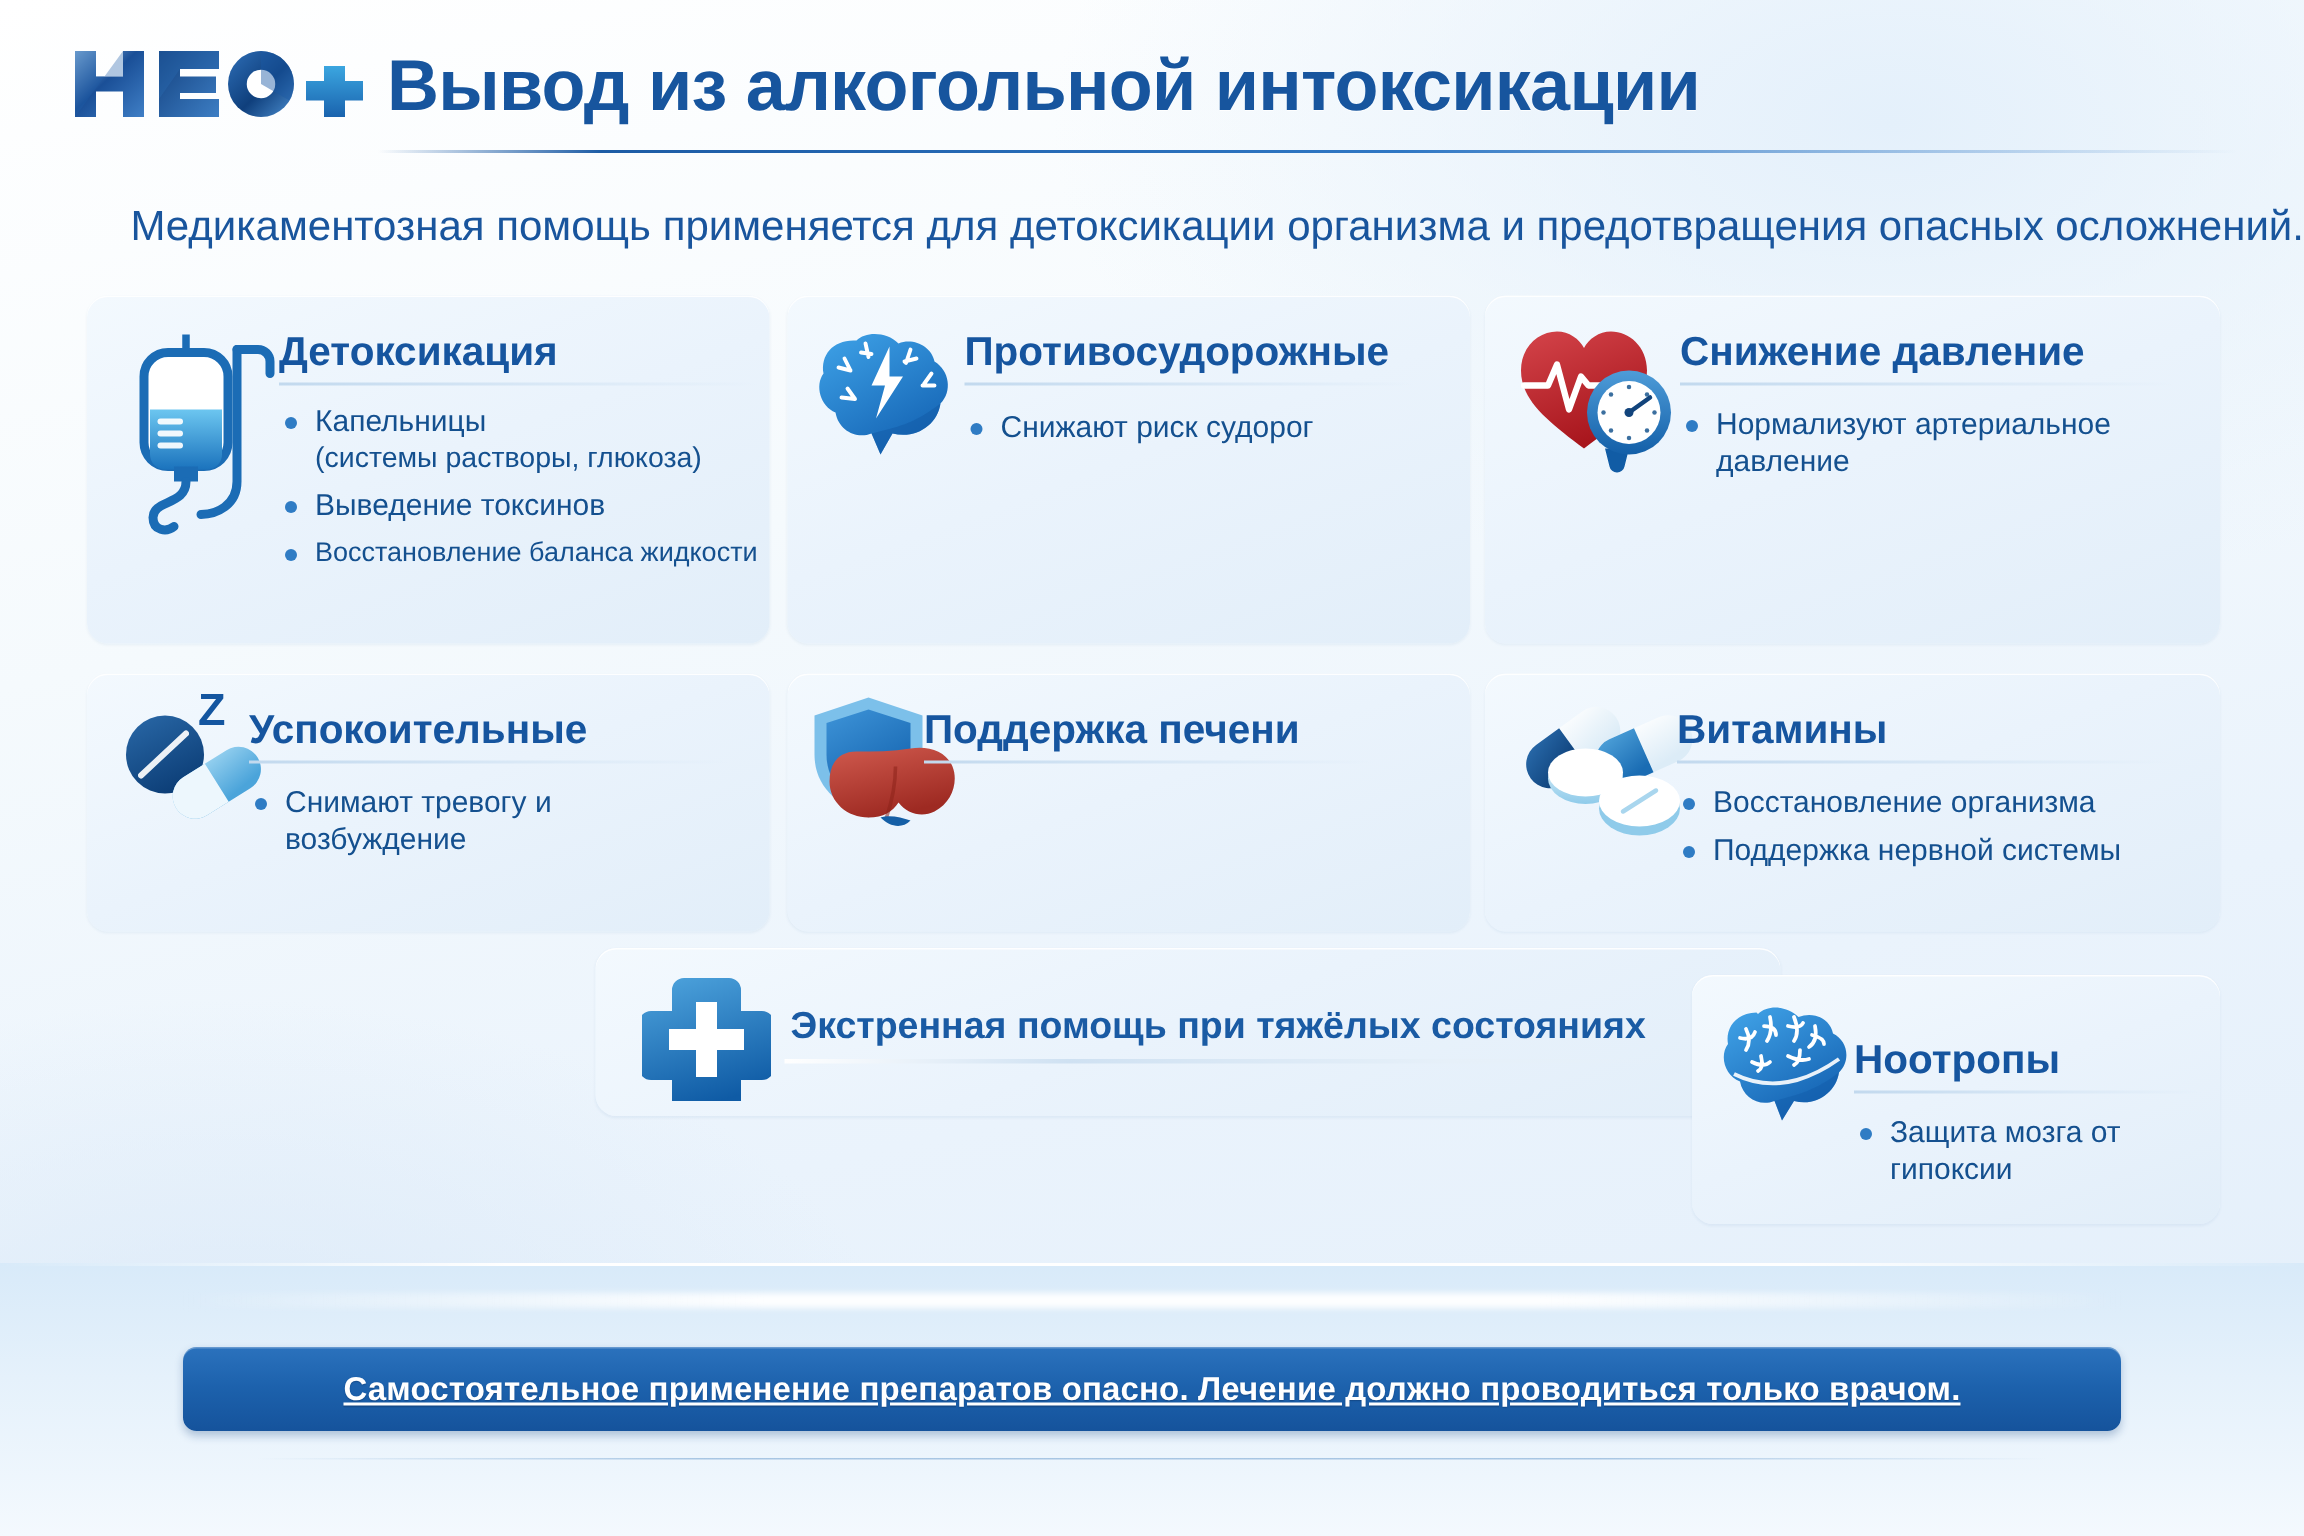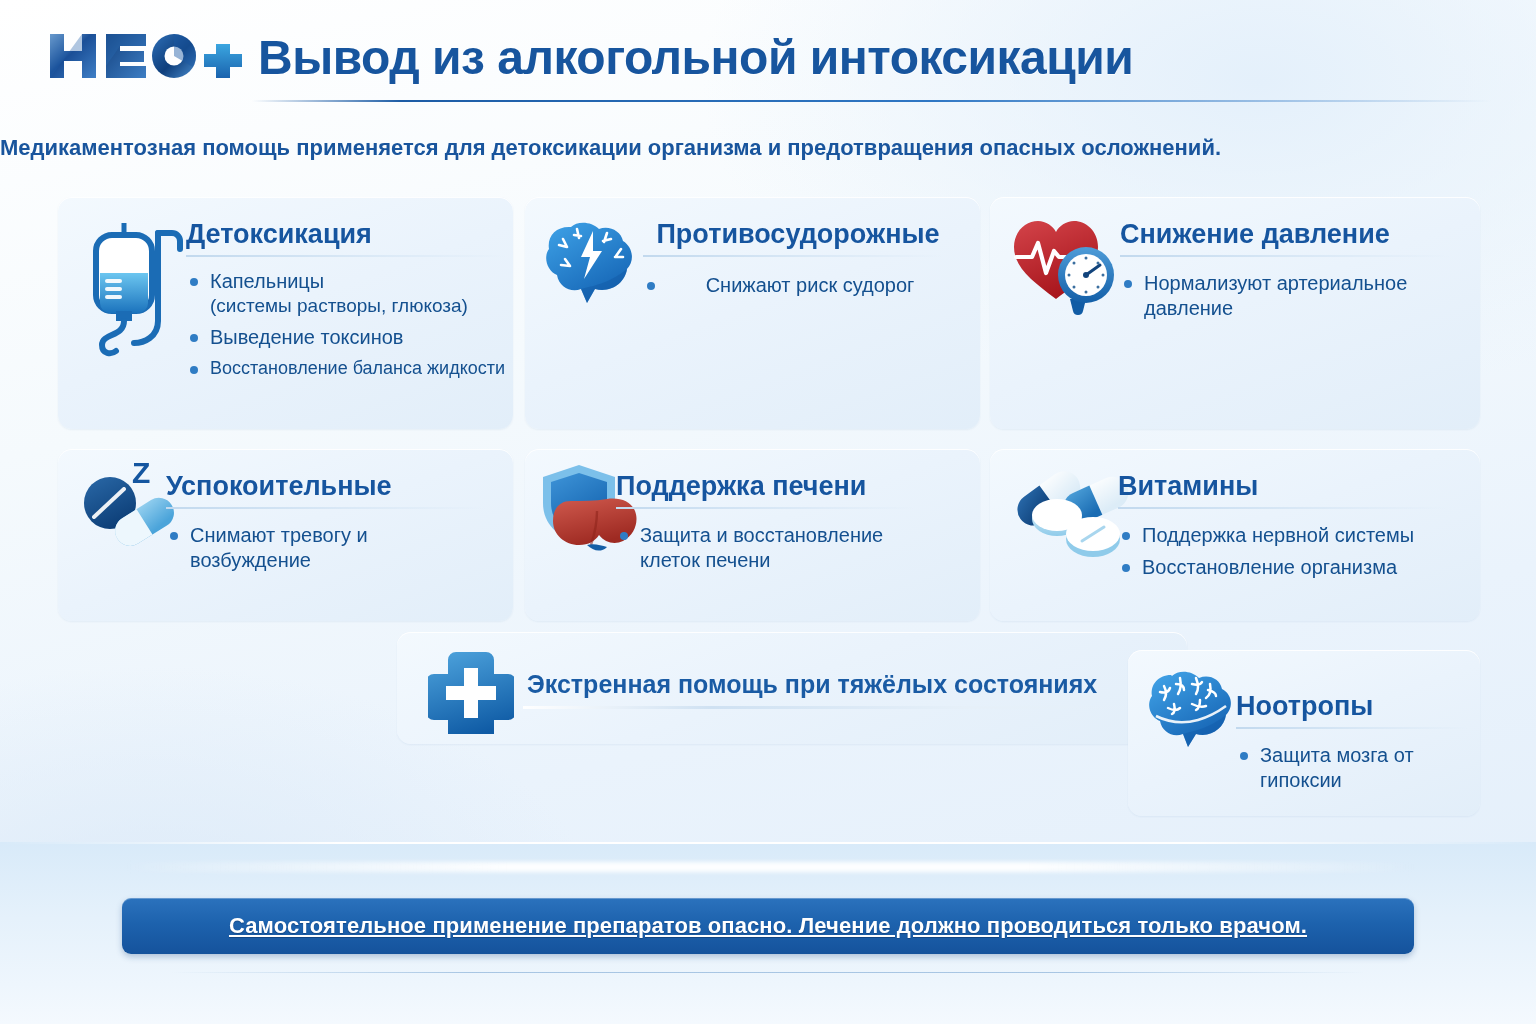--- a/index.html
+++ b/index.html
@@ -42,22 +42,22 @@
     position:absolute;left:258px;top:30px;
     font-size:48px;font-weight:700;letter-spacing:-0.5px;
     color:#17559e;white-space:nowrap;
     text-shadow:0 1px 0 rgba(255,255,255,.85);
   }
   .title-rule{
     position:absolute;left:252px;top:100px;width:1240px;height:2px;
     background:linear-gradient(90deg,rgba(25,86,158,0) 0%,#1d5ca5 12%,#2f77c4 55%,rgba(47,119,196,0) 100%);
   }
   .subtitle{
-    position:absolute;left:0;right:0;top:135px;text-align:left;
-    font-size:22px;color:#19559d;font-weight:700;
+    position:absolute;left:0;right:0;top:135px;text-align:right;
+    font-size:28px;color:#19559d;font-weight:400;
   }
 
   
   .card{
     position:absolute;
     border-radius:14px;
     background:linear-gradient(160deg,#f3f9fe 0%,#eaf3fc 48%,#e2eef9 100%);
     box-shadow:0 1px 2px rgba(42,96,160,.07), inset 0 1px 0 rgba(255,255,255,.9);
   }
   .card .ico{position:absolute;left:22px;top:20px;}
@@ -230,21 +230,21 @@
         <g stroke="#ffffff" stroke-width="2.6" fill="none" stroke-linecap="round">
           <path d="M20 24 l4 8 M16 30 l8 2"></path>
           <path d="M34 14 l2 9 M31 20 l7 1"></path>
           <path d="M64 18 l-3 9 M68 24 l-8 2"></path>
           <path d="M78 34 l-5 7 M80 42 l-8 0"></path>
           <path d="M22 44 l5 7 M18 50 l9 1"></path>
         </g>
       </svg>
     </div>
   </div>
-  <div class="bodyabs" style="left:643px;top:220px;width:310px;text-align:center;">
+  <div class="bodyabs" style="left:643px;top:220px;width:310px;">
     <div class="ctitle">Противосудорожные</div>
     <div class="crule rule-anticonv"></div>
     <ul class="bullets" style="margin-top:16px;">
       <li>Снижают риск судорог</li>
     </ul>
   </div>
 
   <div class="card" id="card-pressure">
     <div class="ico" style="left:18px;top:16px;">
       <svg width="110" height="104" viewBox="0 0 110 104">
@@ -334,23 +334,20 @@
         <path d="M40 12 L68 21 v21 c0 18 -12 28 -28 35 C24 70 12 60 12 42 V21 Z" fill="url(#shd)"></path>
         <path d="M32 40 c-12 0 -18 8 -18 20 c0 14 12 24 26 24 c10 0 16 -4 20 -10 c6 8 16 10 24 6 c12 -6 16 -20 12 -30 c-4 -10 -16 -14 -28 -12 c-12 2 -24 2 -36 2 Z" fill="url(#lvr)"></path>
         <path d="M58 50 c0 12 -2 22 -6 34" stroke="#8c2319" stroke-width="2.4" fill="none" opacity=".55"></path>
         <path d="M48 84 c6 6 14 8 20 2 c-6 -2 -14 -4 -20 -2 Z" fill="#155fa6"></path>
       </svg>
     </div>
   </div>
   <div class="bodyabs" style="left:616px;top:472px;width:310px;">
     <div class="ctitle">Поддержка печени</div>
     <div class="crule rule-liver"></div>
-    <ul class="bullets" style="margin-top:14px;">
-      <li>Защита и восстановление клеток печени</li>
-    </ul>
   </div>
 
   <div class="card" id="card-vitamins">
     <div class="ico" style="left:10px;top:8px;">
       <svg width="130" height="110" viewBox="0 0 130 110">
         <defs>
           <linearGradient id="cDk" x1="0" y1="0" x2="0.4" y2="1">
             <stop offset="0" stop-color="#2a6cad"></stop>
               <stop offset="100%" stop-color="#0c3d75"></stop>
           </linearGradient>
@@ -380,22 +377,22 @@
         <ellipse cx="93" cy="82" rx="27" ry="18" fill="#8fcbea"></ellipse>
         <ellipse cx="93" cy="77" rx="27" ry="17" fill="#ffffff"></ellipse>
         <path d="M82 84 L104 70" stroke="#a9d6ee" stroke-width="3" stroke-linecap="round"></path>
       </svg>
     </div>
   </div>
   <div class="bodyabs" style="left:1118px;top:472px;width:340px;">
     <div class="ctitle">Витамины</div>
     <div class="crule rule-vitamins"></div>
     <ul class="bullets" style="margin-top:14px;">
+      <li>Восстановление организма</li>
       <li>Поддержка нервной системы</li>
-      <li>Восстановление организма</li>
     </ul>
   </div>
 
   <div class="card" id="card-emergency"></div>
   <div style="position:absolute;left:428px;top:648px;">
     <svg width="86" height="86" viewBox="0 0 86 86">
       <defs>
         <linearGradient id="crs" x1="0" y1="0" x2="0.3" y2="1">
           <stop offset="0" stop-color="#4fa5de"></stop>
             <stop offset="100%" stop-color="#0f5ba5"></stop>

